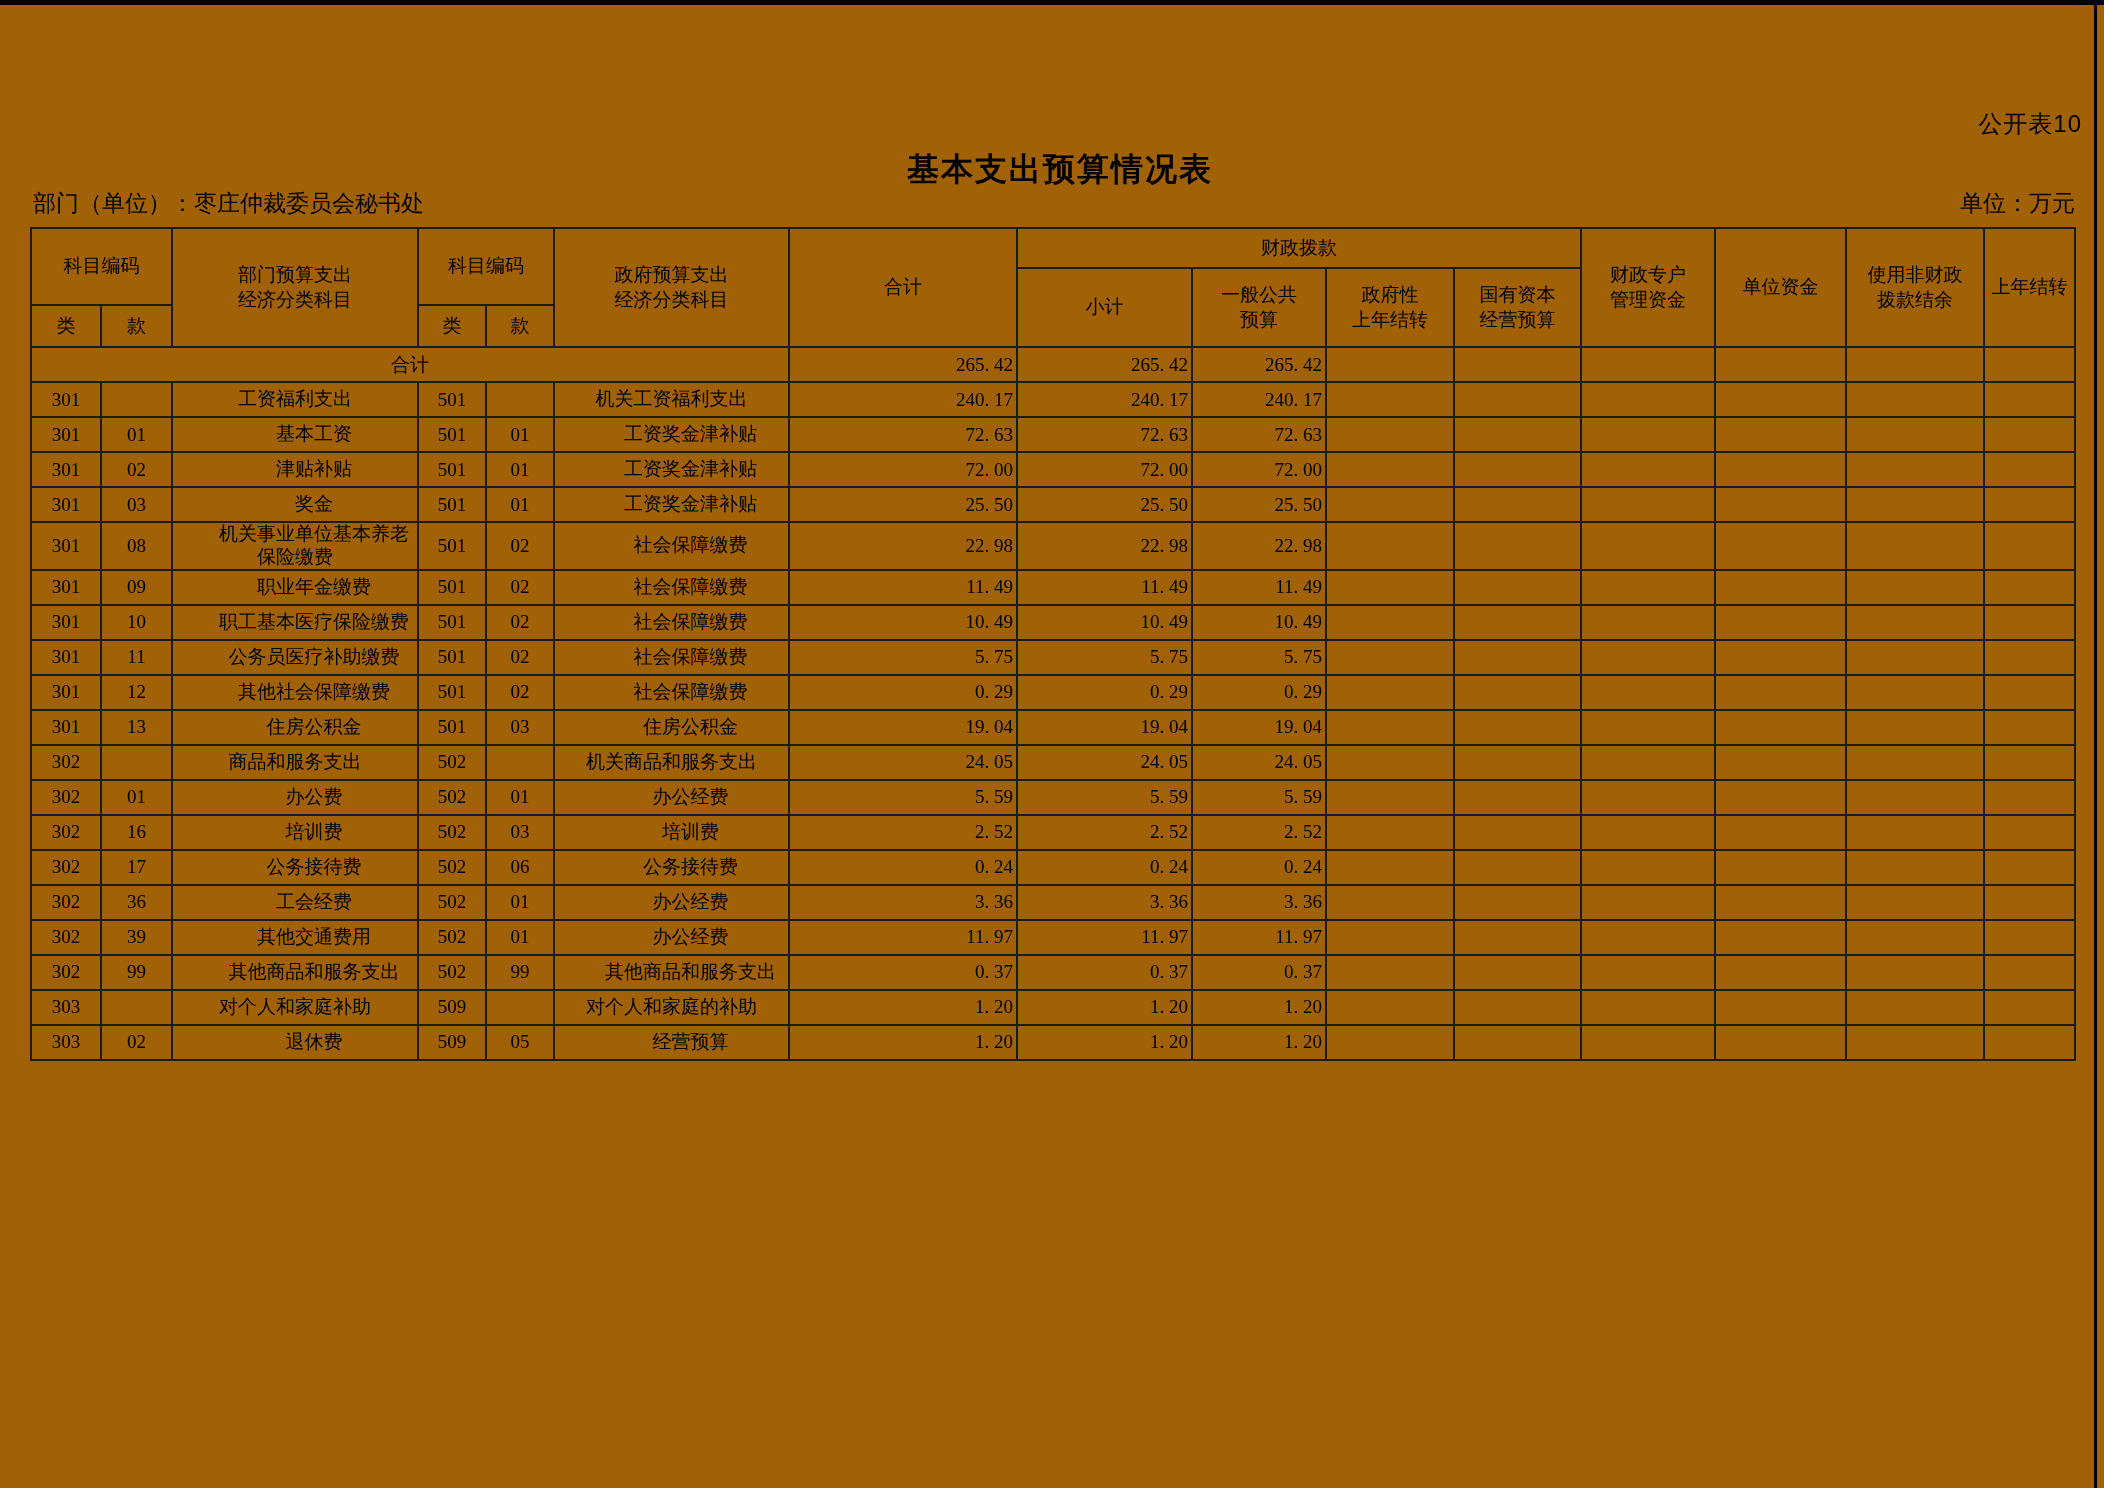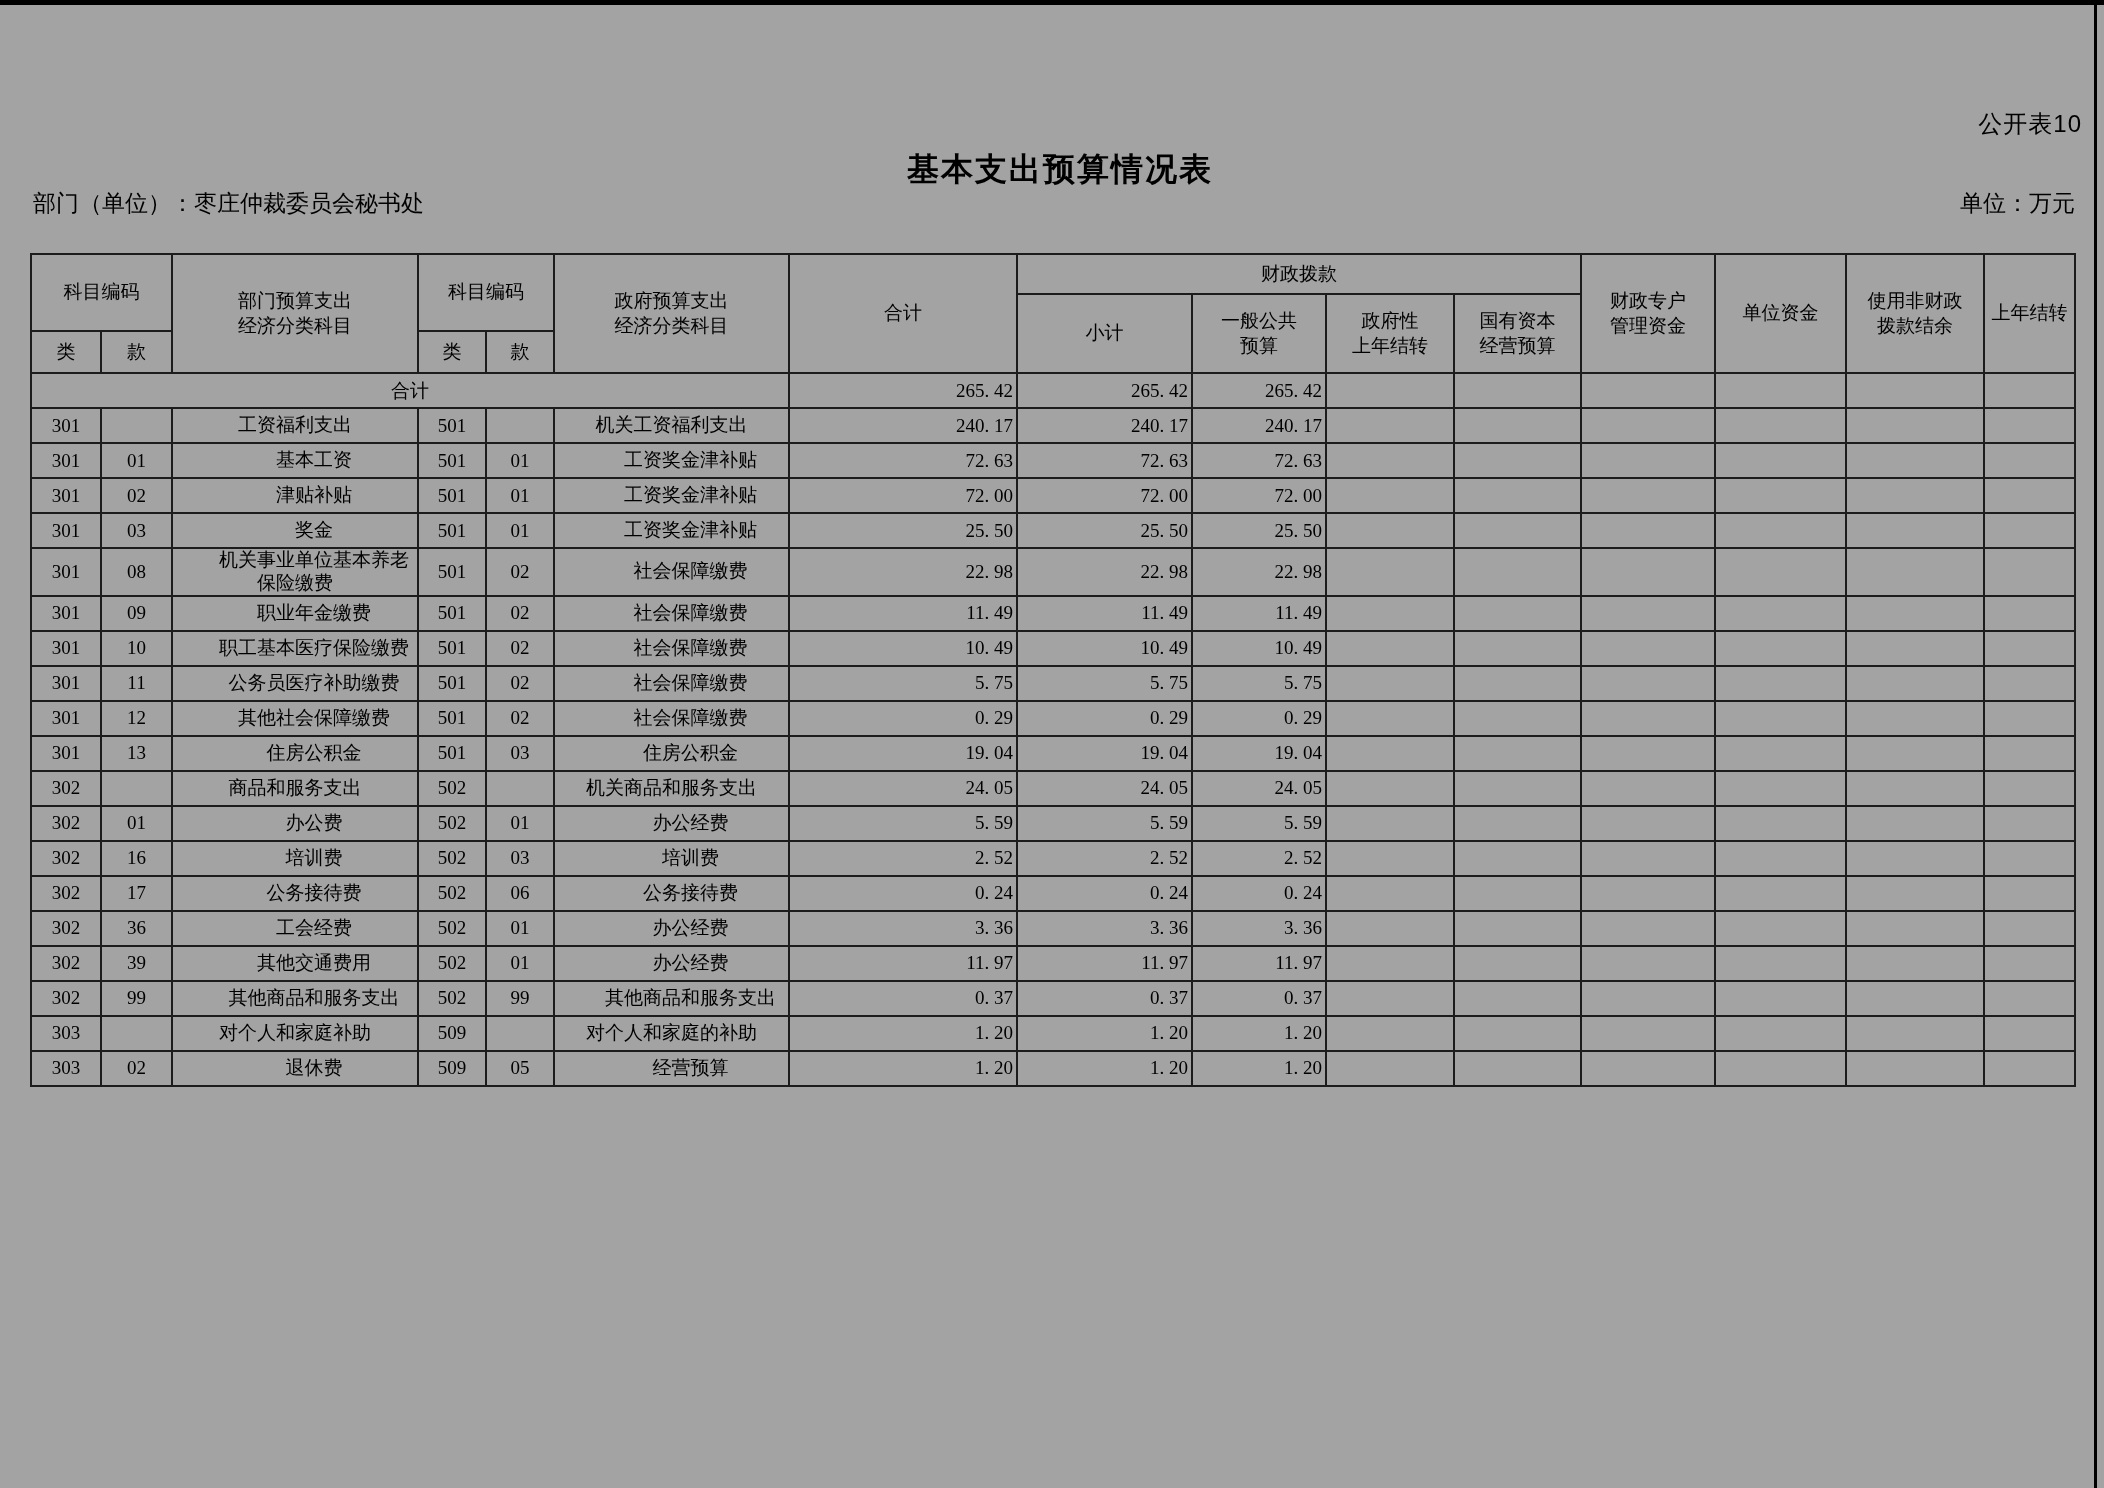--- a/index.html
+++ b/index.html
@@ -1,20 +1,20 @@
 <!DOCTYPE html>
 <html><head>
 <meta charset="utf-8">
 <style>
   html,body{margin:0;padding:0;background:#ffffff;}
   .page{
     position:relative;
     width:2104px;
     height:1488px;
-    background:#a3a3a3;
+    background:#a16207;
     font-family:"Liberation Serif","DejaVu Serif",serif;
     color:#000;
     overflow:hidden;
   }
   .top-border{
     position:absolute;left:0;top:0;width:2104px;height:5px;background:#000;
   }
   .right-border{
     position:absolute;top:0;right:7px;width:3px;height:1488px;background:#000;
   }
@@ -32,21 +32,20 @@
   .meta-row{
     position:absolute;top:188px;left:33px;right:29px;
     display:flex;justify-content:space-between;align-items:flex-end;
     font-size:23px;
   }
   table.budget-table{
     position:absolute;left:30px;top:227px;
     width:2044px;
     border-collapse:collapse;table-layout:fixed;
     font-size:19px;
-    margin-top:26px;
   }
   table.budget-table th,
   table.budget-table td{
     border:2px solid #1c1c1c;
     padding:0 3px;
     overflow:hidden;
     vertical-align:middle;
   }
   table.budget-table th{
     font-family:"Liberation Sans","DejaVu Sans",sans-serif;

